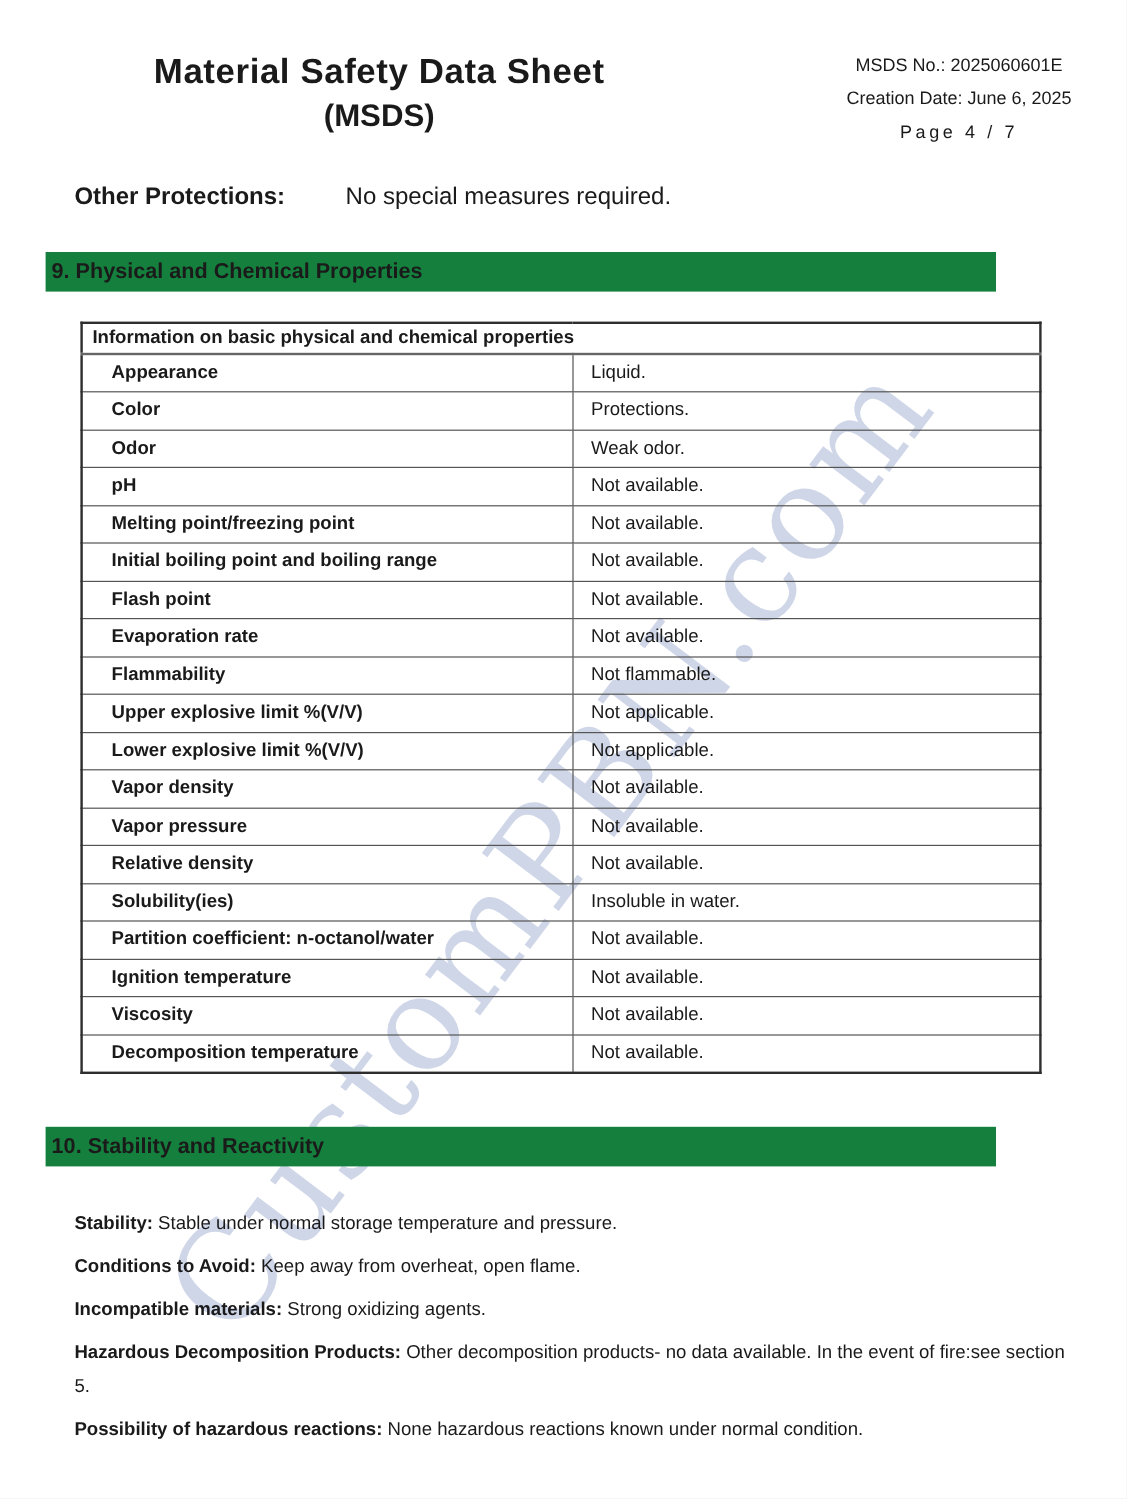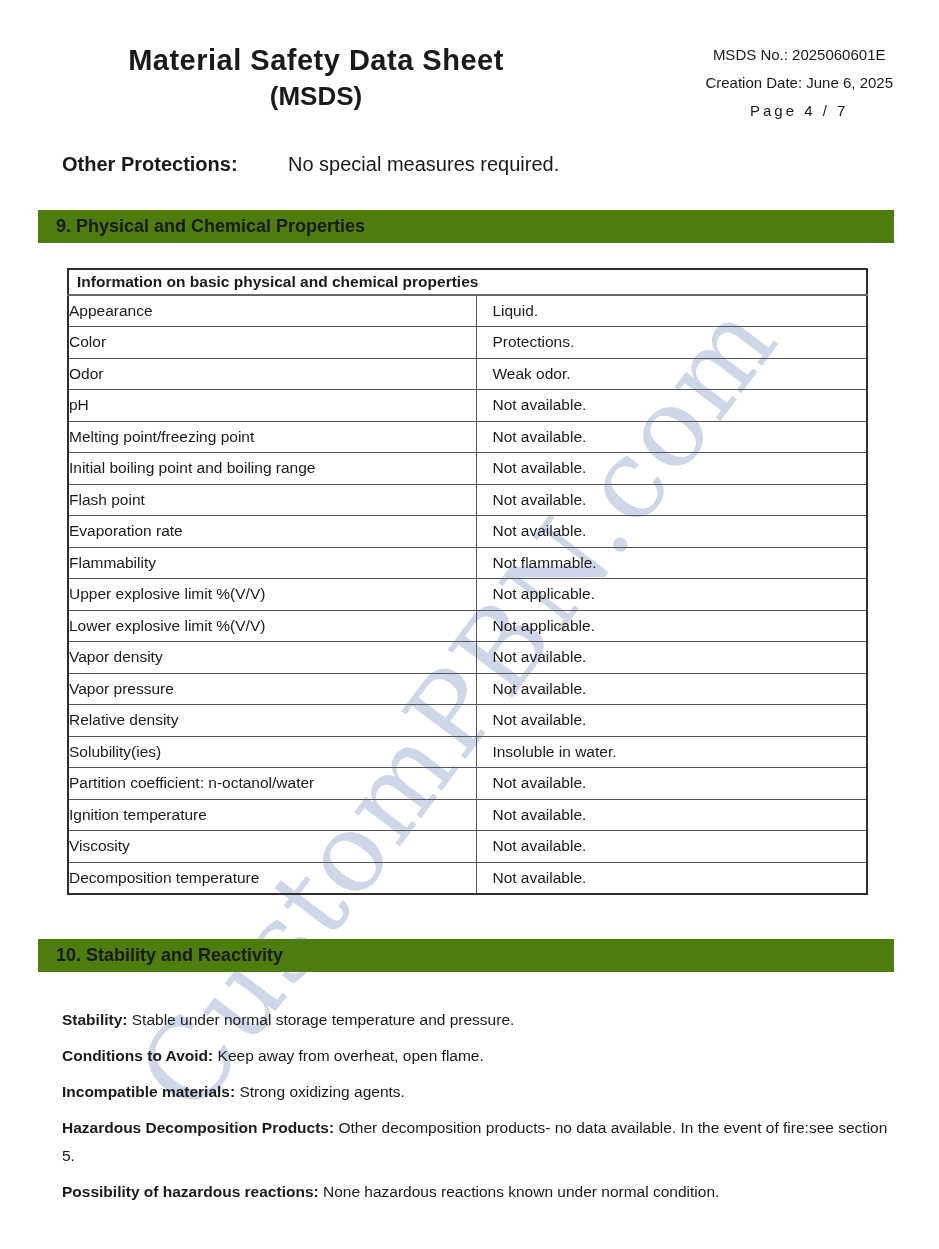--- a/index.html
+++ b/index.html
@@ -41,24 +41,24 @@
   .page-num { letter-spacing:3px; }
   
   .other-protections {
     position:absolute; top:153px; left:62px; font-size:20px; z-index:2;
   }
   .other-protections .op-label {
     font-weight:bold; display:inline-block; width:226px;
   }
   
   .section-bar {
-    position:absolute; left:38px; width:856px; height:33px;
-    background:#4d7c0f;
+    position:absolute; left:38px; width:792px; height:33px;
+    background:#15803d;
     font-size:18px; font-weight:bold;
-    line-height:33px; padding-left:18px;
+    line-height:33px; padding-left:5px;
     z-index:2;
   }
   .bar-9  { top:210px; }
   .bar-10 { top:939px; }
   
   .props-table {
     position:absolute; top:268px; left:67px; width:801px;
     border-collapse:collapse;
     font-size:15.5px;
     z-index:1;
@@ -69,21 +69,21 @@
     text-align:left;
     vertical-align:middle;
   }
   .props-table { border:2px solid #2e2e2e; }
   .props-table th {
     height:26px; padding:2px 8px;
     font-size:15.5px; font-weight:bold;
     border-bottom:2px solid #666;
   }
   .props-table td { height:31.5px; }
-  .props-table td.prop  { width:410px; font-weight:normal; padding:2px 0; }
+  .props-table td.prop  { width:410px; font-weight:bold; padding:2px 24px; }
   .props-table td.value { width:391px; padding:2px 15px; }
   
   .stability-items {
     position:absolute; top:1006px; left:62px; width:832px;
     font-size:15.5px; z-index:2;
   }
   .stability-items p { line-height:28px; margin-bottom:8px; }
   .stability-items .p-label { font-weight:bold; }
 </style>
 </head>

